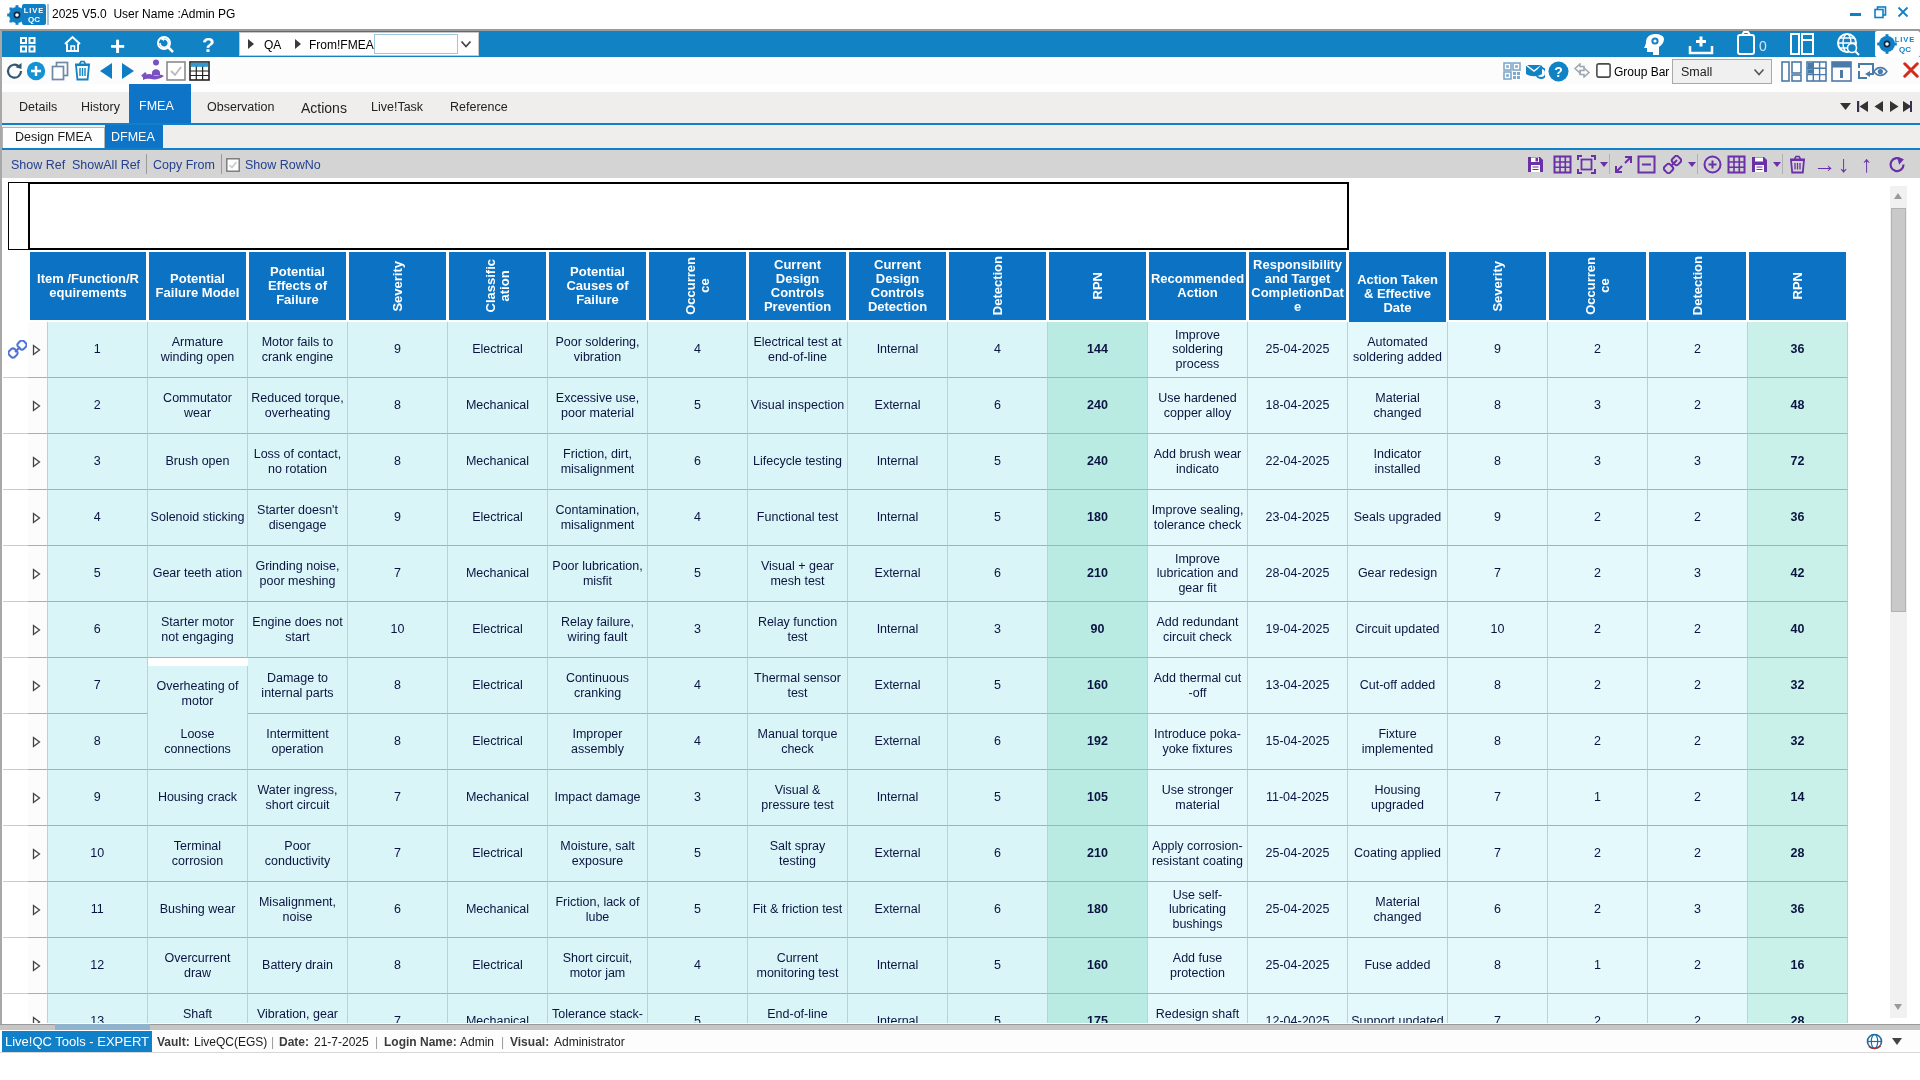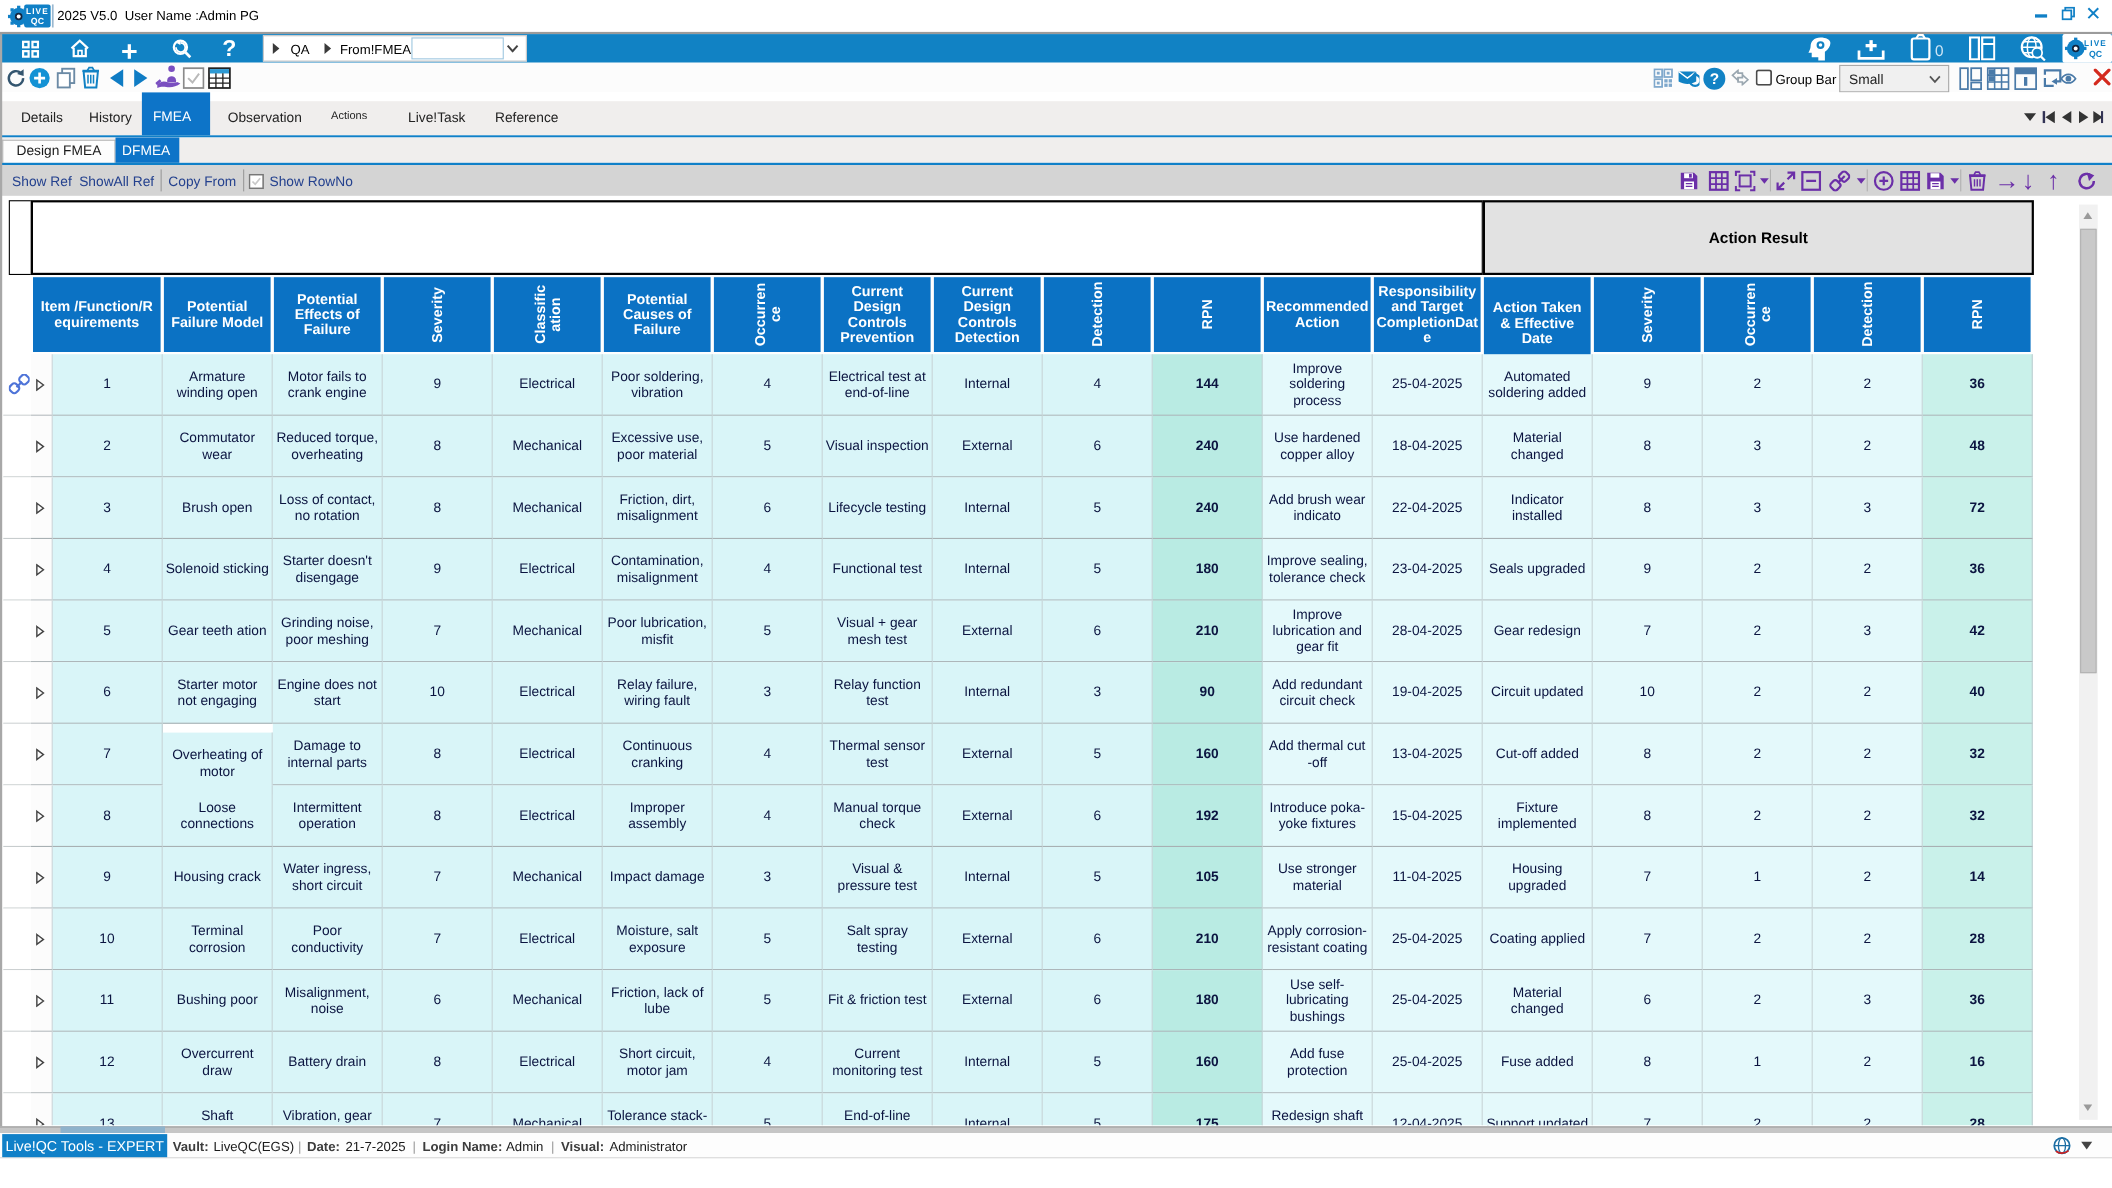--- a/index.html
+++ b/index.html
@@ -222,21 +222,21 @@
 <svg class="abs" style="left:1903px;top:62px" width="16" height="16" viewBox="0 0 18 18">
 <path d="M2 2 L16 16 M16 2 L2 16" stroke="#d42a1e" stroke-width="3.4" stroke-linecap="round"></path>
     </svg>
 <div class="abs" style="left:0px;top:84px;width:1920px;height:8px;background:#fff"></div>
 <div class="abs" style="left:0px;top:92px;width:1920px;height:31px;background:#f0eeed"></div>
 <div class="abs" style="left:19px;top:100px;white-space:nowrap;font-size:12.5px;color:#222">Details</div>
 <div class="abs" style="left:81px;top:100px;white-space:nowrap;font-size:12.5px;color:#222">History</div>
 <div class="abs" style="left:129px;top:84px;width:62px;height:39px;background:#0d74c8"></div>
 <div class="abs" style="left:139px;top:99px;white-space:nowrap;font-size:12.5px;color:#fff">FMEA</div>
 <div class="abs" style="left:207px;top:100px;white-space:nowrap;font-size:12.5px;color:#222">Observation</div>
-<div class="abs" style="left:301px;top:100px;white-space:nowrap;font-size:10px;color:#222">Actions</div>
+<div class="abs" style="left:301px;top:100px;white-space:nowrap;font-size:14px;color:#222">Actions</div>
 <div class="abs" style="left:371px;top:100px;white-space:nowrap;font-size:12.5px;color:#222">Live!Task</div>
 <div class="abs" style="left:450px;top:100px;white-space:nowrap;font-size:12.5px;color:#222">Reference</div>
 <svg class="abs" style="left:1840px;top:101px" width="72" height="11" viewBox="0 0 72 11">
 <path d="M0 2 H11 L5.5 9 Z" fill="#333"></path>
 <rect x="17" y="0" width="2.2" height="11" fill="#335"></rect>
       <path d="M28 0 L28 11 L19.5 5.5Z" fill="#333"></path>
 <path d="M43 0 L43 11 L34.5 5.5Z" fill="#333"></path>
 <path d="M50 0 L50 11 L58.5 5.5Z" fill="#333"></path>
 <path d="M63 0 L63 11 L71.5 5.5Z" fill="#333"></path>
       <rect x="70" y="0" width="2.2" height="11" fill="#335"></rect>
@@ -316,21 +316,20 @@
     </svg>
 <div class="abs" style="left:1813px;top:151px;white-space:nowrap;font-size:23px;color:#6b2fa8;font-weight:bold">→</div>
 <div class="abs" style="left:1838px;top:151px;white-space:nowrap;font-size:23px;color:#6b2fa8;font-weight:bold">↓</div>
 <div class="abs" style="left:1861px;top:151px;white-space:nowrap;font-size:23px;color:#6b2fa8;font-weight:bold">↑</div>
 <svg class="abs" style="left:1888px;top:155px" width="19" height="19" viewBox="0 0 19 19">
       <path d="M15.5 9.5 a6.5 6.5 0 1 1 -2 -4.6" fill="none" stroke="#6b2fa8" stroke-width="2.2"></path>
       <path d="M10 1 L16 5 L10 9Z" fill="#6b2fa8" transform="rotate(-15 13 5)"></path>
     </svg>
 <div class="abs" style="left:8px;top:182px;width:21px;height:68px;background:#fff;border:1.5px solid #000"></div>
 <div class="abs" style="left:28px;top:182px;width:1321px;height:68px;background:#fff;border:2px solid #000"></div>
-<div class="abs" style="left:1348px;top:182px;width:501px;height:68px;background:#e2e2e2;border:2px solid #000;display:flex;align-items:center;justify-content:center;font-weight:bold;font-size:14px;color:#000">Action Result</div>
 <div class="hc" style="left:30px;top:252px;width:116px;height:68px">Item /Function/R<br>equirements</div>
 <div class="hc" style="left:149px;top:252px;width:97px;height:68px">Potential<br>Failure Model</div>
 <div class="hc" style="left:249px;top:252px;width:97px;height:68px">Potential<br>Effects of<br>Failure</div>
 <div class="hc" style="left:349px;top:252px;width:97px;height:68px">
       <span class="vt">Severity</span>
     </div>
 <div class="hc" style="left:449px;top:252px;width:97px;height:68px">
       <span class="vt">Classific<br>ation</span>
     </div>
 <div class="hc" style="left:549px;top:252px;width:97px;height:68px">Potential<br>Causes of<br>Failure</div>
@@ -960,21 +959,21 @@
       </div>
 <div class="abs" style="left:3px;top:562px;width:24.5px;height:56px;background:#fff;border-bottom:1px solid #c8cdce"></div>
 <div class="abs" style="left:27.5px;top:562px;width:20px;height:56px;background:#fcfcfc;border-right:1px solid #c2ced2;border-bottom:1px solid #a8b0b3"></div>
 <svg class="abs" style="left:32px;top:584px" width="9" height="12" viewBox="0 0 9 12">
         <path d="M1.5 1.5 L7.5 6 L1.5 10.5 Z" fill="#fbfbfb" stroke="#444" stroke-width="1.3"></path>
       </svg>
 <div class="bc b0" style="left:47.5px;top:562px;width:100.5px;height:56px">
         <div style="padding:0 2px">11</div>
       </div>
 <div class="bc b0" style="left:148px;top:562px;width:100px;height:56px">
-        <div style="padding:0 2px">Bushing poor</div>
+        <div style="padding:0 2px">Bushing wear</div>
       </div>
 <div class="bc b0" style="left:248px;top:562px;width:100px;height:56px">
         <div style="padding:0 2px">Misalignment,<br>noise</div>
       </div>
 <div class="bc b0" style="left:348px;top:562px;width:100px;height:56px">
         <div style="padding:0 2px">6</div>
       </div>
 <div class="bc b0" style="left:448px;top:562px;width:100px;height:56px">
         <div style="padding:0 2px">Mechanical</div>
       </div>

